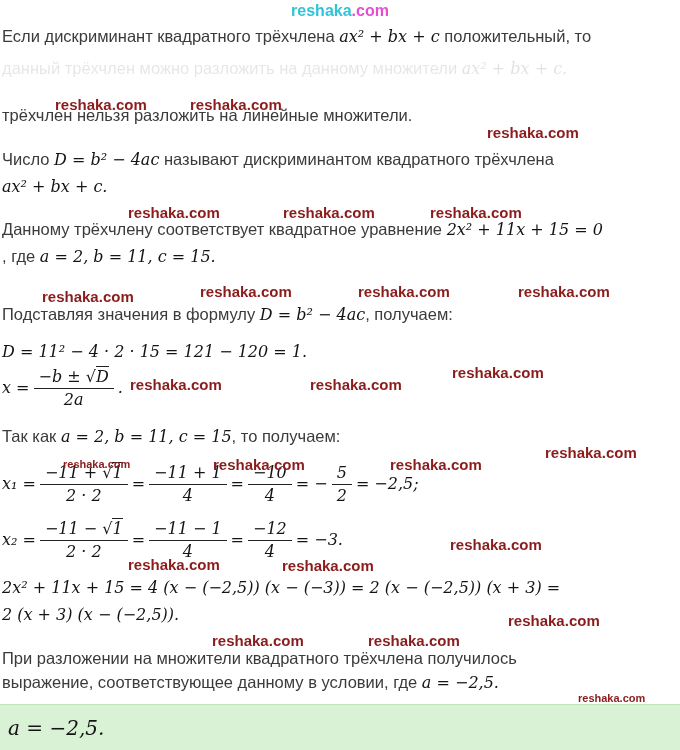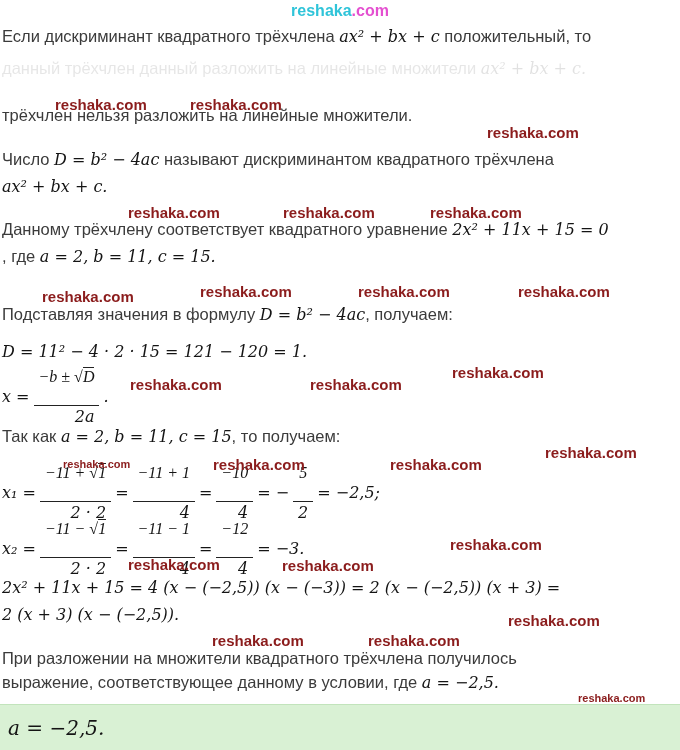--- a/index.html
+++ b/index.html
@@ -5,22 +5,22 @@
   * { margin:0; padding:0; box-sizing:border-box; }
   html,body { width:680px; height:750px; }
   body { background:#ffffff; font-family:"Liberation Sans", sans-serif; }
   #page { position:relative; width:680px; height:750px; overflow:hidden; background:#ffffff; }
 
   .para { position:absolute; left:2px; right:2px; color:#3b3b3b; font-size:16.5px; line-height:25px; }
   .t { font-family:"Liberation Sans", sans-serif;text-align:right; }
   .m { font-family:"DejaVu Serif","Liberation Serif", serif; font-style:italic; font-size:16px; color:#141414; }
 
   .frac { display:inline-block; vertical-align:middle; text-align:center; margin:0 4px; line-height:1.15; }
-  .frac .num { display:block; border-bottom:1.3px solid #222; padding:0 5px 19px;font-family:Liberation Serif, serif; }
-  .frac .den { display:block; padding:2px 5px 0;text-align:right; }
+  .frac .num { display:block; border-bottom:1.3px solid #222; padding:0 5px 2px; }
+  .frac .den { display:block; padding:2px 5px 0; }
   .rad { border-top:1.3px solid #222; }
 
   .math-line { line-height:normal; }
   .faded { opacity:0.12; }
 
   .wm {
     position:absolute; z-index:6; white-space:nowrap;
     font-family:"Liberation Sans", sans-serif; font-weight:bold;
   }
   #wm-top {
@@ -69,35 +69,35 @@
       <span class="wm" style="left: 212px; top: 632px; font-size: 15px; color: rgb(139, 28, 28);">reshaka.com</span>
       <span class="wm" style="left: 368px; top: 632px; font-size: 15px; color: rgb(139, 28, 28);">reshaka.com</span>
       <span class="wm" style="left: 578px; top: 692px; font-size: 11px; color: rgb(139, 28, 28);">reshaka.com</span>
     </div>
 
   <p class="para" style="top:24px">
     <span class="t">Если дискриминант квадратного трёхчлена </span><span class="m">ax² + bx + c</span><span class="t"> положительный, то</span>
   </p>
 
   <p class="para faded" style="top:56px">
-    <span class="t">данный трёхчлен данный разложить на линейные множители </span><span class="m">ax² + bx + c.</span>
+    <span class="t">данный трёхчлен можно разложить на данному множители </span><span class="m">ax² + bx + c.</span>
   </p>
 
   <p class="para" style="top:78px">
     <br>
     <span class="t">трёхчлен нельзя разложить на линейные множители.</span>
   </p>
 
   <p class="para" style="top:146px; line-height:27px">
     <span class="t">Число </span><span class="m">D = b² − 4ac</span><span class="t"> называют дискриминантом квадратного трёхчлена</span><br>
     <span class="m">ax² + bx + c.</span>
   </p>
 
   <p class="para" style="top:216px; line-height:27px">
-    <span class="t">Данному трёхчлену соответствует квадратного уравнение </span><span class="m">2x² + 11x + 15 = 0</span><br>
+    <span class="t">Данному трёхчлену соответствует квадратное уравнение </span><span class="m">2x² + 11x + 15 = 0</span><br>
     <span class="t">, где </span><span class="m">a = 2, b = 11, c = 15.</span>
   </p>
 
   <p class="para" style="top:302px">
     <span class="t">Подставляя значения в формулу </span><span class="m">D = b² − 4ac</span><span class="t">, получаем:</span>
   </p>
 
   <p class="para math-line" style="top:342px">
     <span class="m">D = 11² − 4 · 2 · 15 = 121 − 120 = 1.</span>
   </p>

